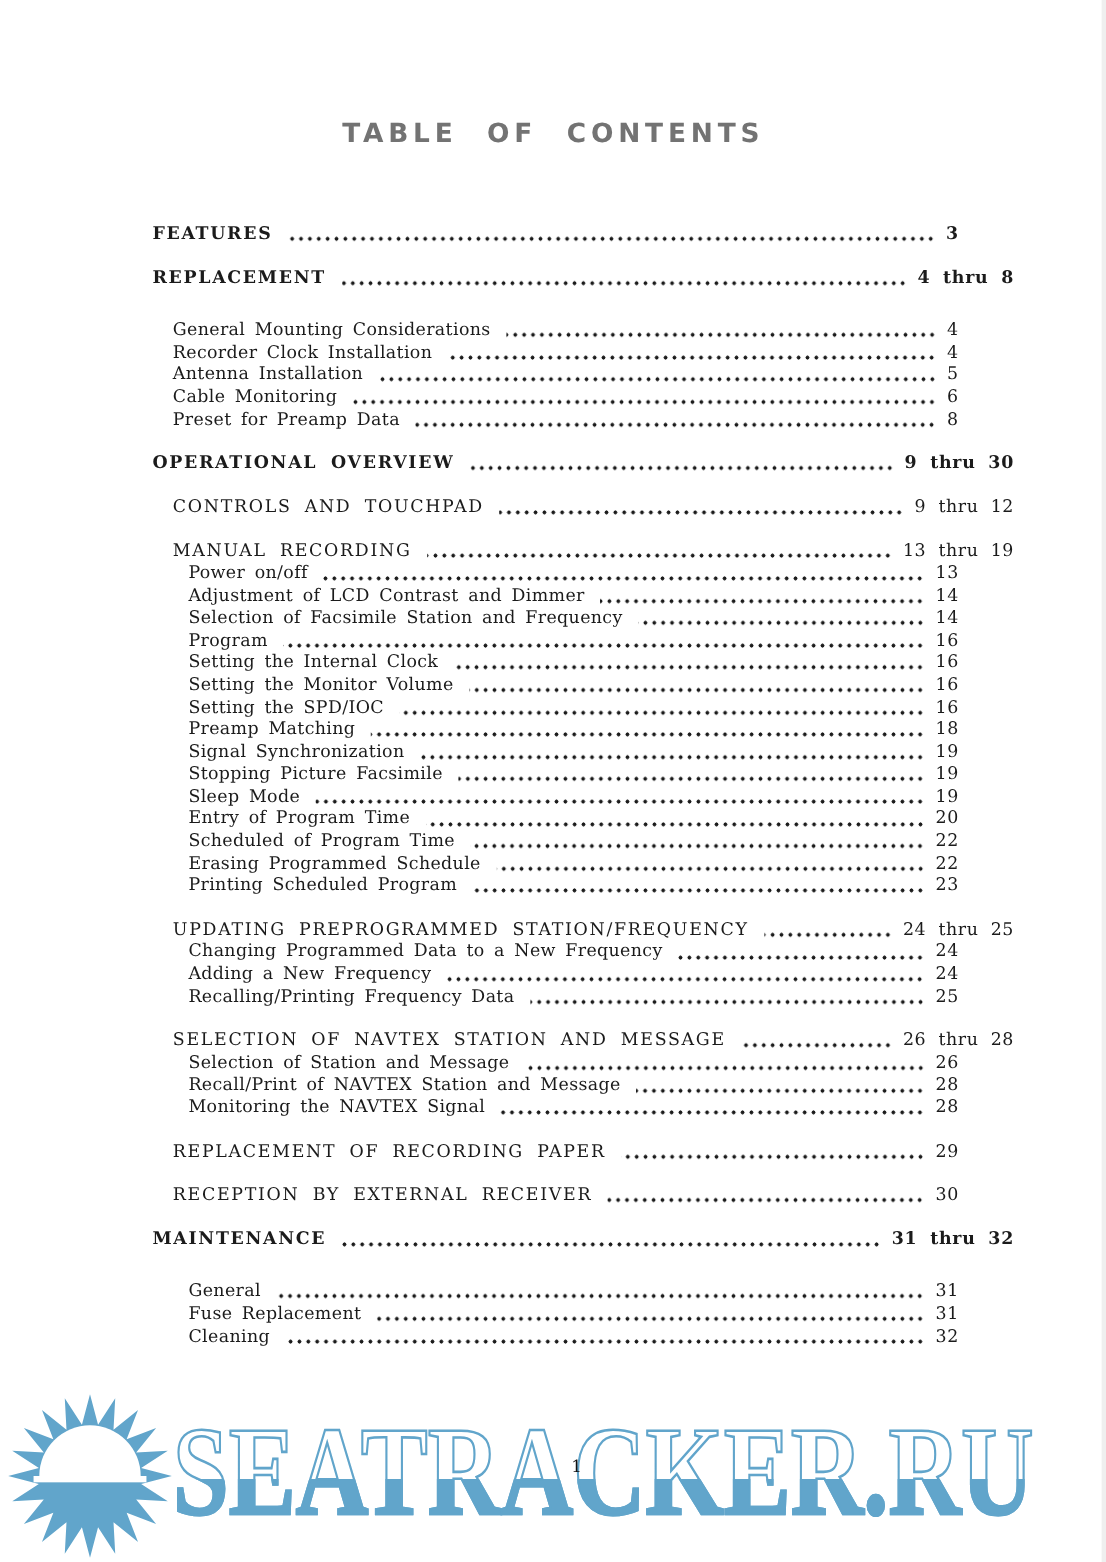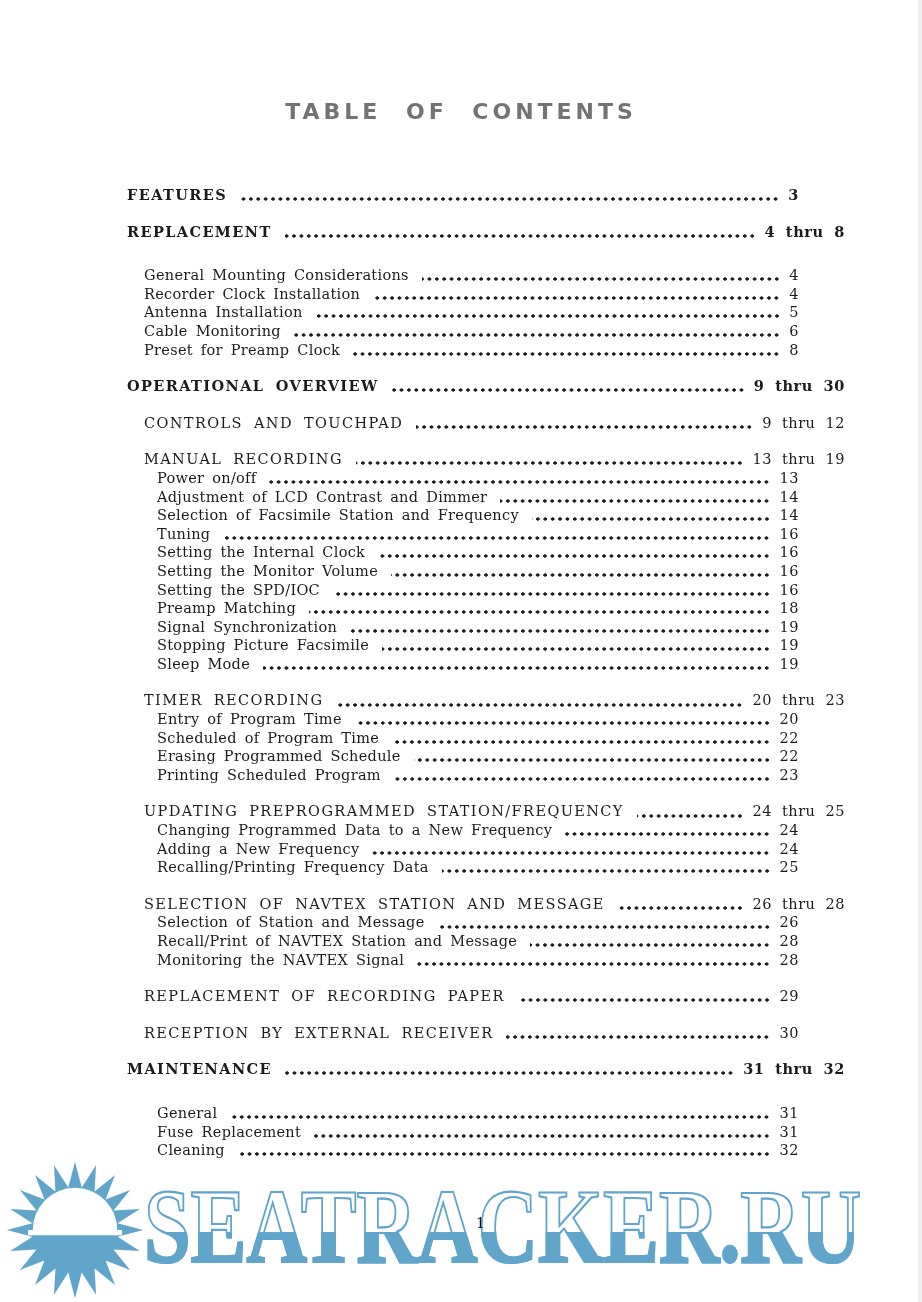--- a/index.html
+++ b/index.html
@@ -98,21 +98,21 @@
         <span class="lab">Antenna Installation</span>
         <span class="leader"></span>
         <span class="pages">5</span>
       </div>
       <div class="row lvl1 gap-none single">
         <span class="lab">Cable Monitoring</span>
         <span class="leader"></span>
         <span class="pages">6</span>
       </div>
       <div class="row lvl1 gap-none single">
-        <span class="lab">Preset for Preamp Clock</span>
+        <span class="lab">Preset for Preamp Data</span>
         <span class="leader"></span>
         <span class="pages">8</span>
       </div>
       <div class="row lvl0 gap-large bold caps">
         <span class="lab">OPERATIONAL OVERVIEW</span>
         <span class="leader"></span>
         <span class="pages">9 thru 30</span>
       </div>
       <div class="row lvl1 gap-large caps">
         <span class="lab">CONTROLS AND TOUCHPAD</span>
@@ -133,21 +133,21 @@
         <span class="lab">Adjustment of LCD Contrast and Dimmer</span>
         <span class="leader"></span>
         <span class="pages">14</span>
       </div>
       <div class="row lvl2 gap-none single">
         <span class="lab">Selection of Facsimile Station and Frequency</span>
         <span class="leader"></span>
         <span class="pages">14</span>
       </div>
       <div class="row lvl2 gap-none single">
-        <span class="lab">Tuning</span>
+        <span class="lab">Program</span>
         <span class="leader"></span>
         <span class="pages">16</span>
       </div>
       <div class="row lvl2 gap-none single">
         <span class="lab">Setting the Internal Clock</span>
         <span class="leader"></span>
         <span class="pages">16</span>
       </div>
       <div class="row lvl2 gap-none single">
         <span class="lab">Setting the Monitor Volume</span>
@@ -171,25 +171,20 @@
       </div>
       <div class="row lvl2 gap-none single">
         <span class="lab">Stopping Picture Facsimile</span>
         <span class="leader"></span>
         <span class="pages">19</span>
       </div>
       <div class="row lvl2 gap-none single">
         <span class="lab">Sleep Mode</span>
         <span class="leader"></span>
         <span class="pages">19</span>
-      </div>
-      <div class="row lvl1 gap-large caps">
-        <span class="lab">TIMER RECORDING</span>
-        <span class="leader"></span>
-        <span class="pages">20 thru 23</span>
       </div>
       <div class="row lvl2 gap-none single">
         <span class="lab">Entry of Program Time</span>
         <span class="leader"></span>
         <span class="pages">20</span>
       </div>
       <div class="row lvl2 gap-none single">
         <span class="lab">Scheduled of Program Time</span>
         <span class="leader"></span>
         <span class="pages">22</span>

